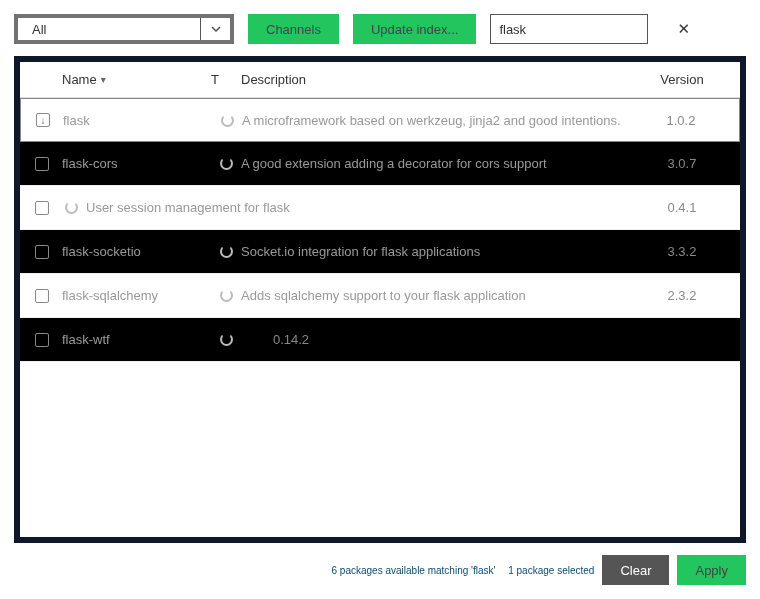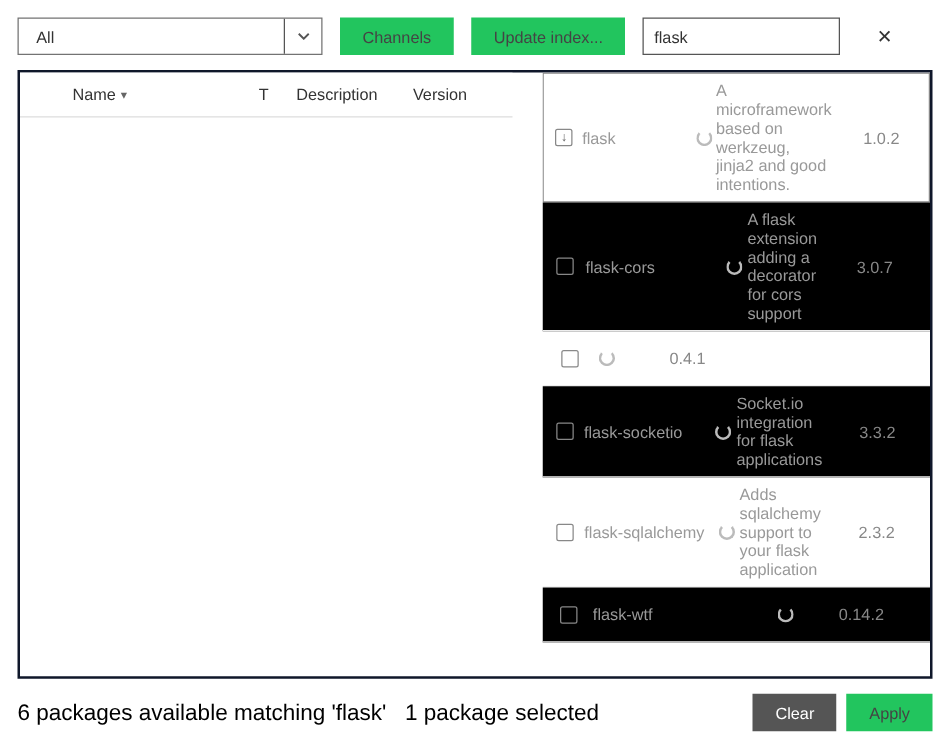--- a/index.html
+++ b/index.html
@@ -18,25 +18,25 @@
     flex-direction: column;
     height: 100%;
   }
   .toolbar {
     display: flex;
     gap: 14px;
     align-items: center;
     margin-bottom: 12px;
   }
   .dropdown {
-    border: 1px solid #737373;
+    border: 4px solid #737373;
     display: flex;
     align-items: stretch;
     height: 30px;
-    width: 244px;
+    width: 220px;
     gap: 12px;
   }
   .dropdown-label {
     flex: 1;
     padding: 0 14px;
     display: flex;
     align-items: center;
     color: #333;
   }
   .dropdown-arrow {
@@ -77,24 +77,24 @@
     background: transparent;
   }
   .clear-x {
     cursor: pointer;
     font-size: 15px;
     color: #333;
     padding: 0 2px;
   }
   .table {
     flex: 1;
-    border: 2px solid #0f172a;
-    display: flex;
+    border: 6px solid #0f172a;
+    display: flex;
+    flex-direction: column;
     overflow: hidden;
-    gap: 24px;
   }
   .thead {
     display: flex;
     border-bottom: 1px solid #ddd;
     background: #fff;
     height: 36px;
     align-items: center;
     padding: 0 8px;
   }
   .th-status { width: 28px; }
@@ -142,22 +142,23 @@
     display: inline-block;
   }
   .footer {
     display: flex;
     align-items: center;
     padding-top: 12px;
     gap: 8px;
   }
   .footer-status {
     flex: 1;
-    color: #000000;
-    font-size: 18px;
+    color: #0c4a6e;
+    font-size: 10px;
+    text-align: right;
   }
   .footer-sub { margin-left: 10px; }
 </style>
 </head>
 <body>
 
 <div class="container">
   <div class="toolbar">
     <div class="dropdown">
       <span class="dropdown-label">All</span>
@@ -199,30 +200,31 @@
           <div class="cell-version">1.0.2</div>
         </div>
         <div class="row alt">
           <div class="cell-status">
             <span class="checkbox"></span>
           </div>
           <div class="cell-name">flask-cors</div>
           <div class="cell-t">
             <span class="spinner"></span>
           </div>
-          <div class="cell-desc">A flask extension adding a decorator for cors support</div>
+          <div class="cell-desc">A good extension adding a decorator for cors support</div>
           <div class="cell-version">3.0.7</div>
         </div>
         <div class="row">
           <div class="cell-status">
             <span class="checkbox"></span>
           </div>
           <div class="cell-t">
             <span class="spinner"></span>
           </div>
+          <div class="cell-desc">User session management for flask</div>
           <div class="cell-version">0.4.1</div>
         </div>
         <div class="row alt">
           <div class="cell-status">
             <span class="checkbox"></span>
           </div>
           <div class="cell-name">flask-socketio</div>
           <div class="cell-t">
             <span class="spinner"></span>
           </div>

